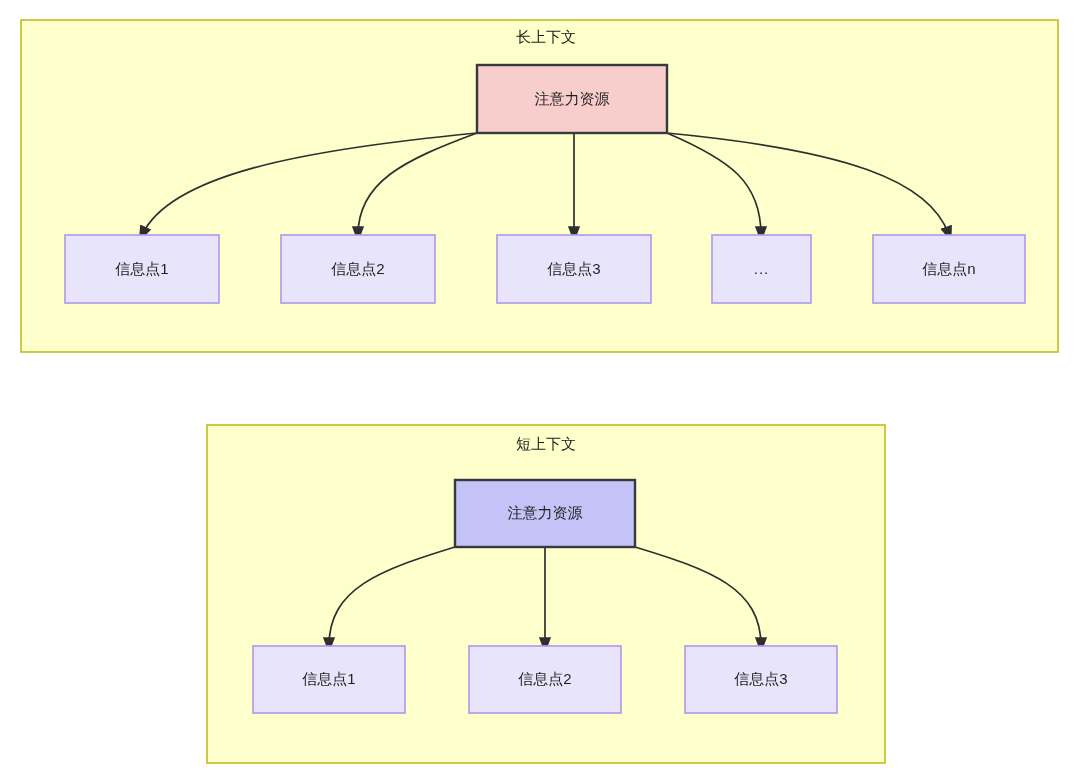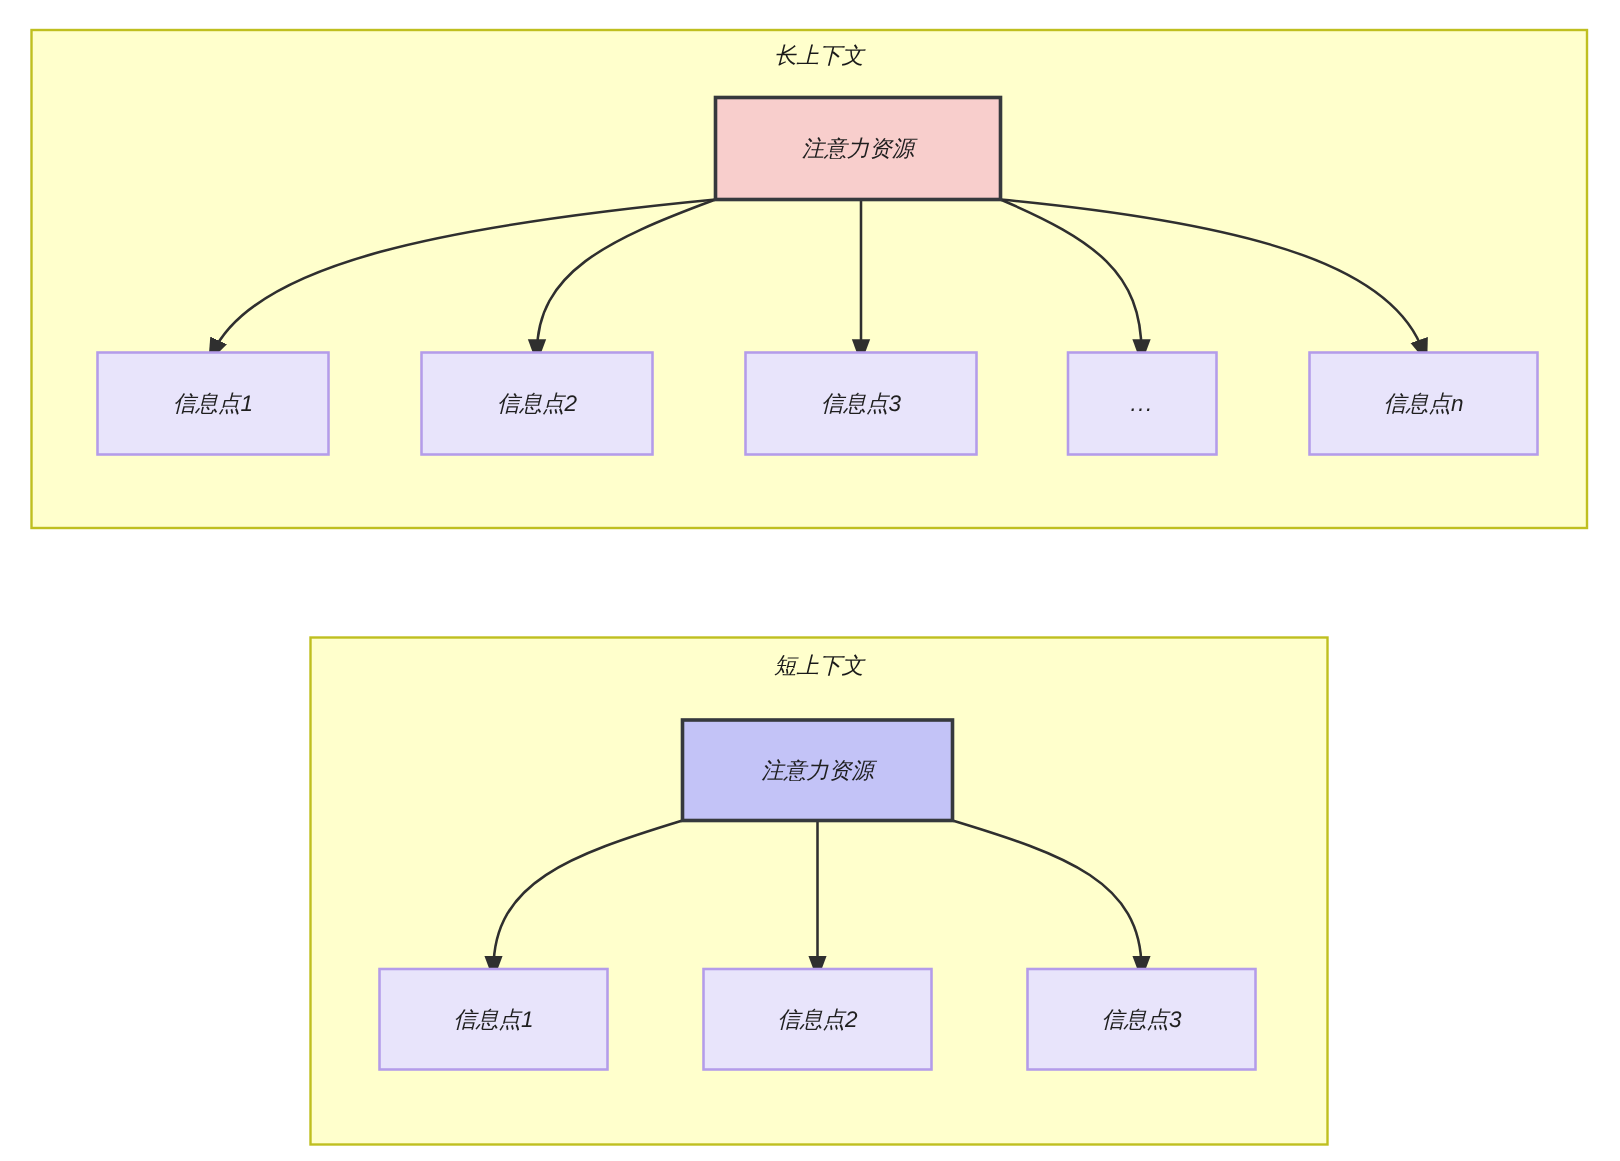--- a/index.html
+++ b/index.html
@@ -13,21 +13,20 @@
     position: relative;
     font-family: "Liberation Sans", "DejaVu Sans", sans-serif;
     overflow: hidden;
   }
   #stage {
     position: absolute;
     left: 0;
     top: 0;
     width: 1080px;
     height: 774px;
-    font-style: italic;
   }
   svg.diagram {
     position: absolute;
     left: 0;
     top: 0;
     width: 1080px;
     height: 774px;
     display: block;
   }
   .group-frame {

